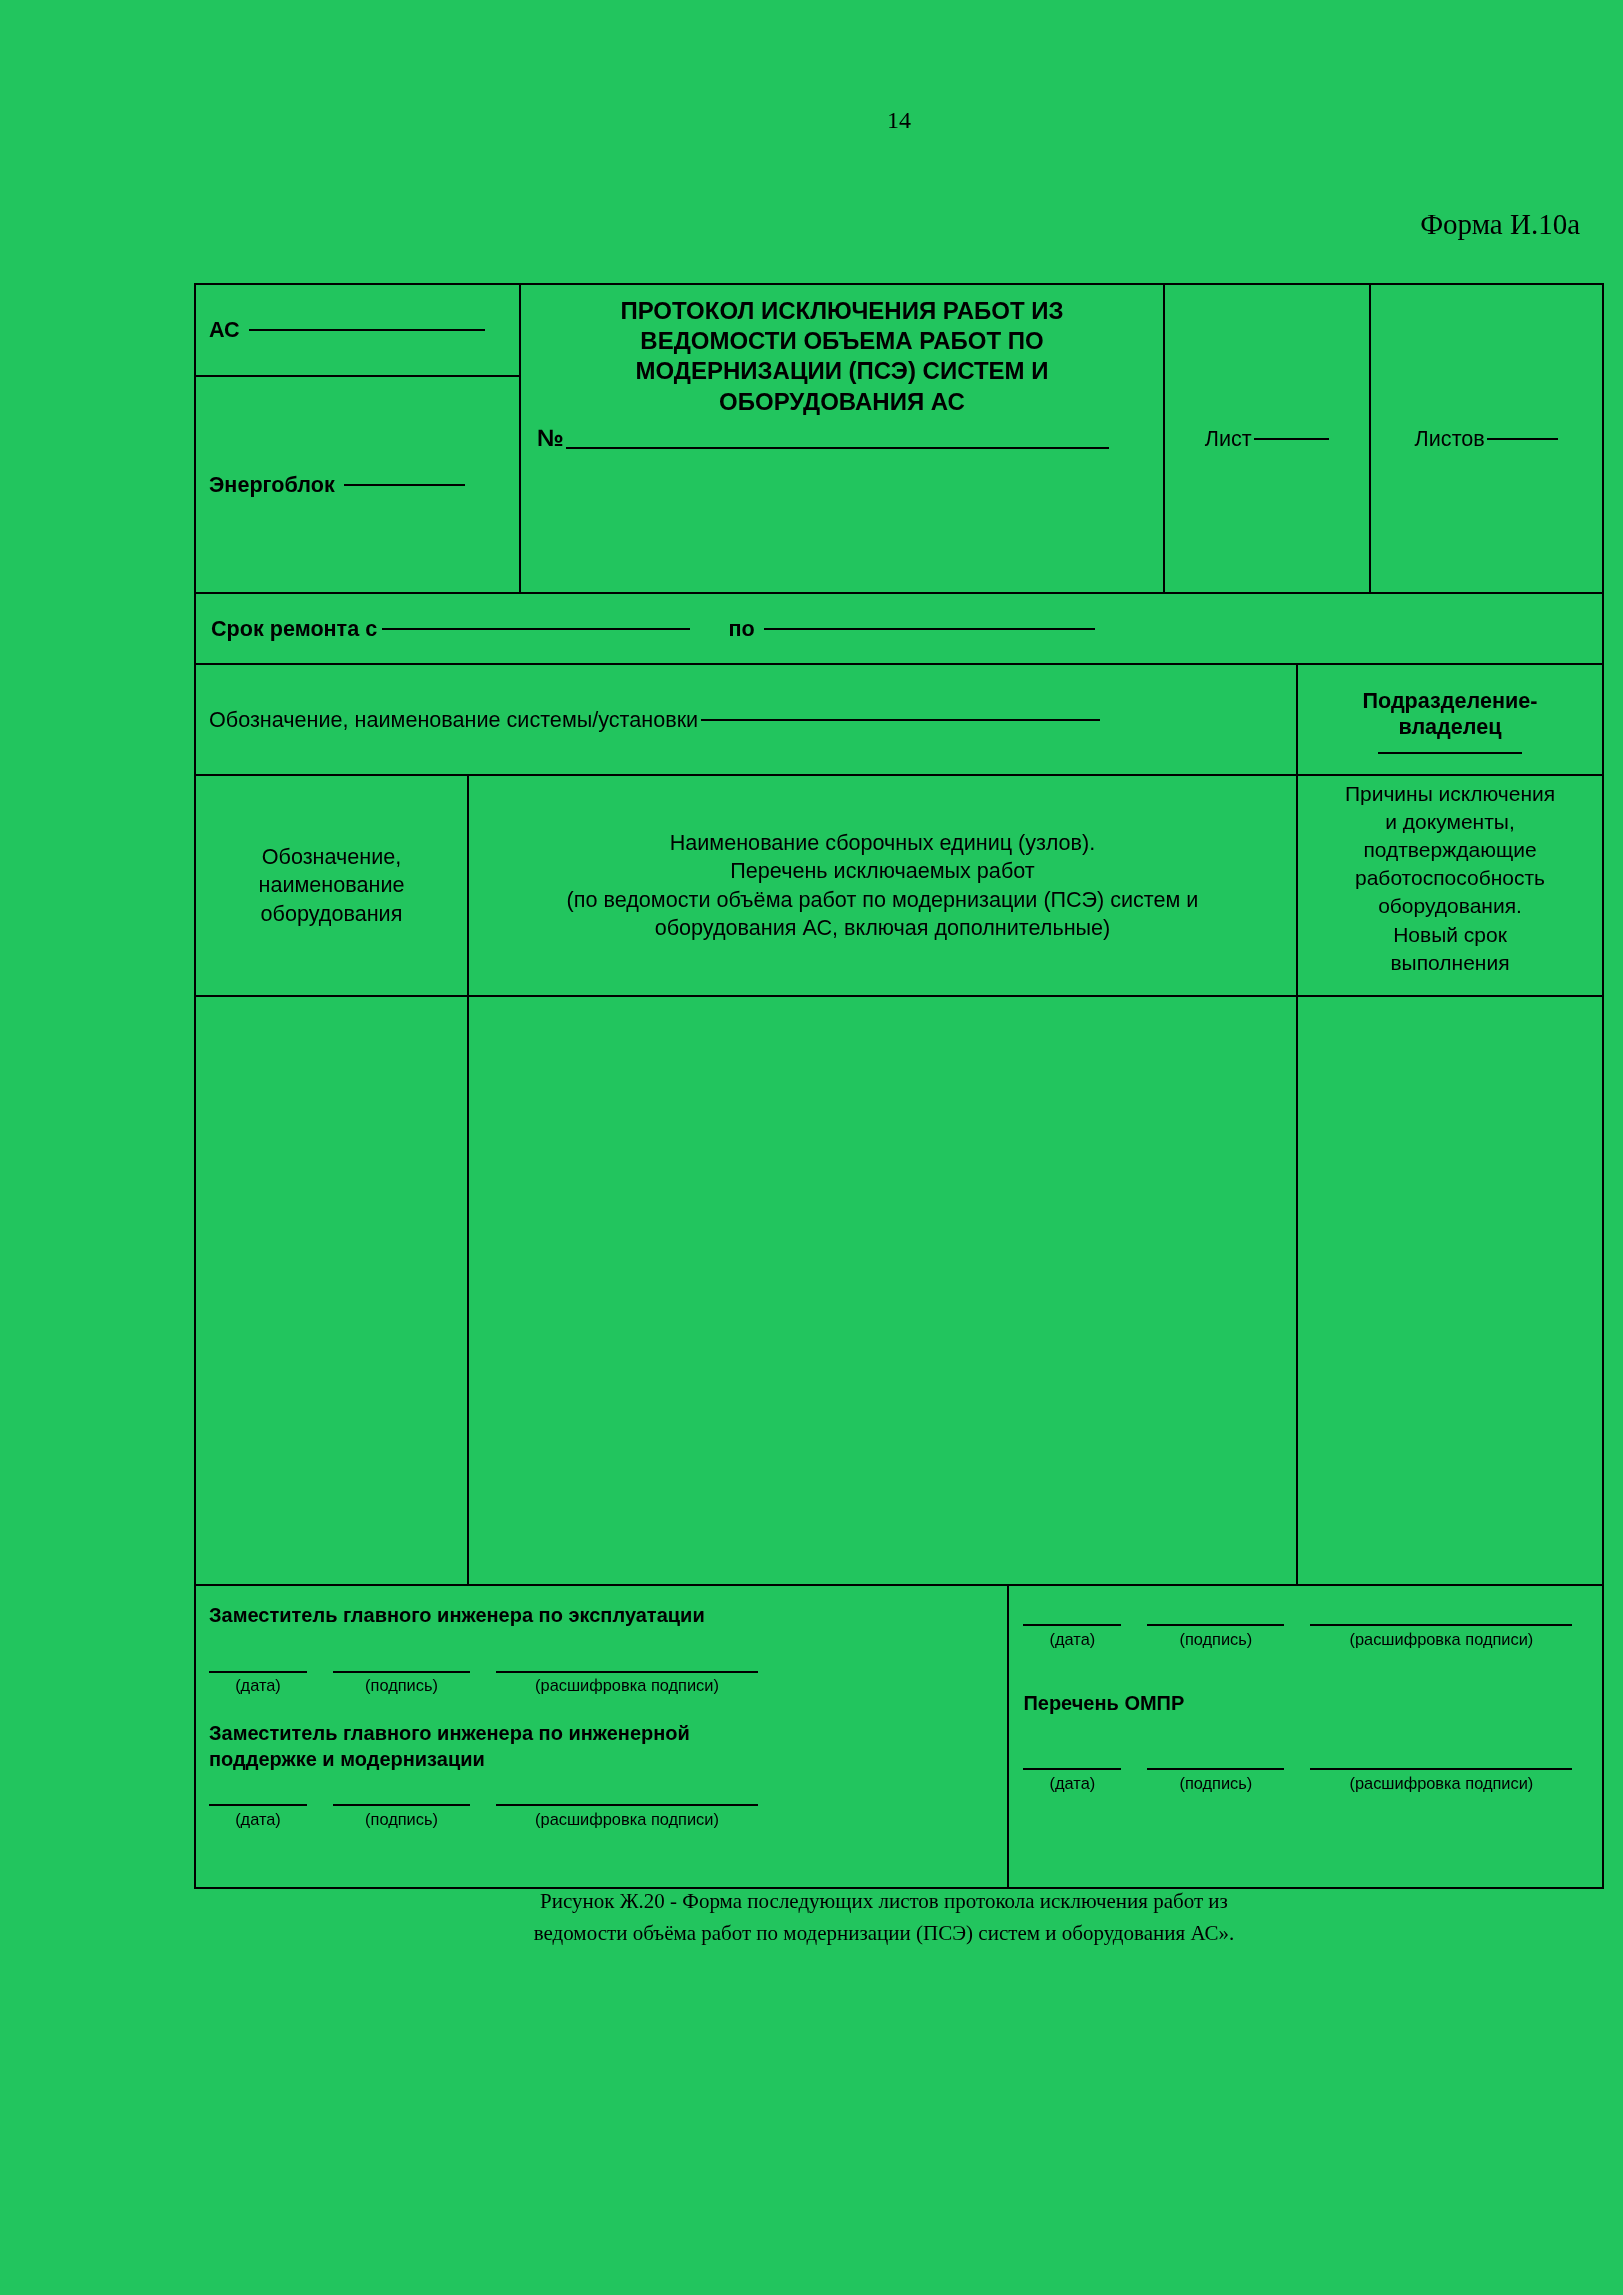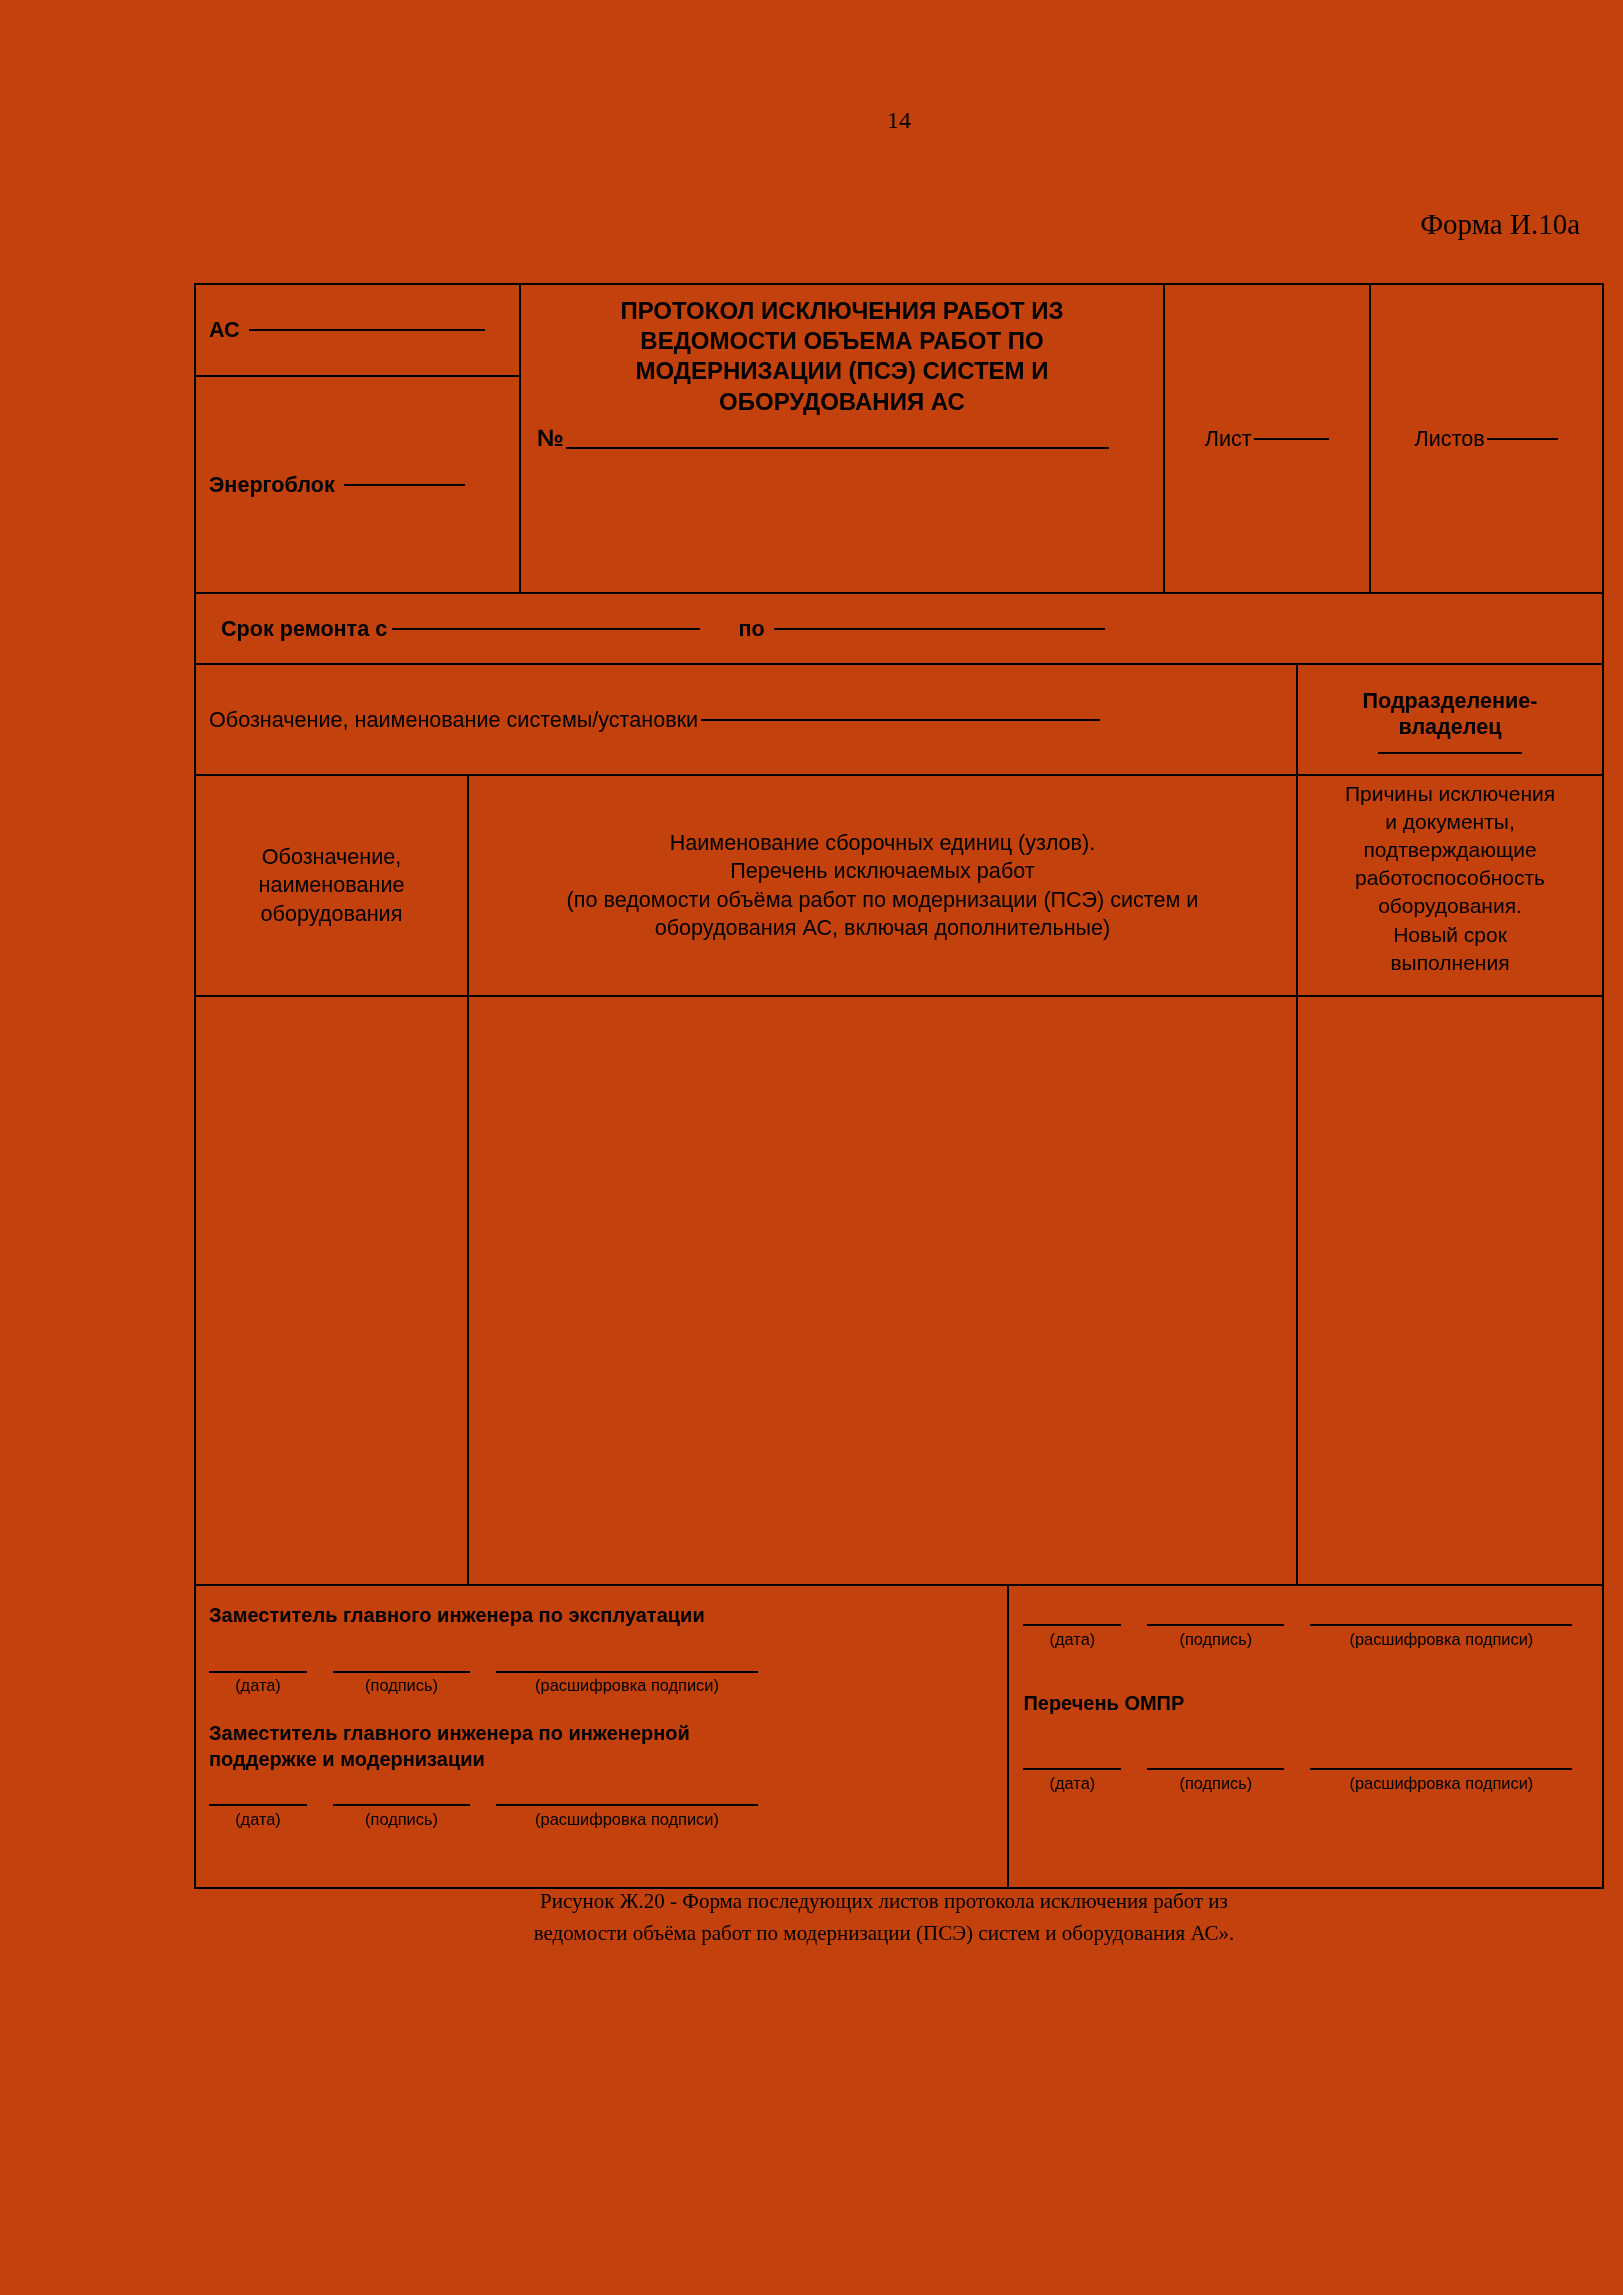--- a/index.html
+++ b/index.html
@@ -1,21 +1,21 @@
 <!DOCTYPE html>
 <html style="font-size:10.5px"><head>
 <meta charset="utf-8">
 <style>
   * { margin: 0; padding: 0; box-sizing: border-box; }
   html, body { background: #ffffff; }
   .page {
     position: relative;
     width: 1623px;
     height: 2295px;
-    background: #c2410c;
+    background: #22c55e;
     color: #000000;
     font-family: "Liberation Sans", sans-serif;
     font-size: 21.6px;
   }
   .page-number {
     position: absolute;
     top: 107px; left: 194px; width: 1410px;
     text-align: center;
     font-family: "Liberation Serif", serif;
     font-size: 24px;
@@ -62,21 +62,21 @@
     white-space: pre-line;
   }
   .number-line { margin-top: 6.5px; text-align: left; font-size: 24px; }
   .w-number { width: 543px; margin-left: 2.6px; }
   .colC { width: 206px; display: flex; align-items: center; justify-content: center; }
   .colD { flex: 1; display: flex; align-items: center; justify-content: center; }
   .w-sheet { width: 75px; margin-left: 2.6px; }
   .w-sheets { width: 71px; margin-left: 2.6px; }
 
   
-  .r2 { height: 71px; display: flex; align-items: center; padding-left: 25px; }
+  .r2 { height: 71px; display: flex; align-items: center; padding-left: 15px; }
   .w-from { width: 308px; margin-left: 5.2px; }
   .to-label { margin-left: 38px; }
   .w-to { width: 331px; margin-left: 9.2px; }
 
   
   .r3 { height: 111px; }
   .syscell { flex: 1; display: flex; align-items: center; padding-left: 13px; }
   .w-system { width: 399px; margin-left: 2.6px; }
   .ownercell {
     width: 306px;

